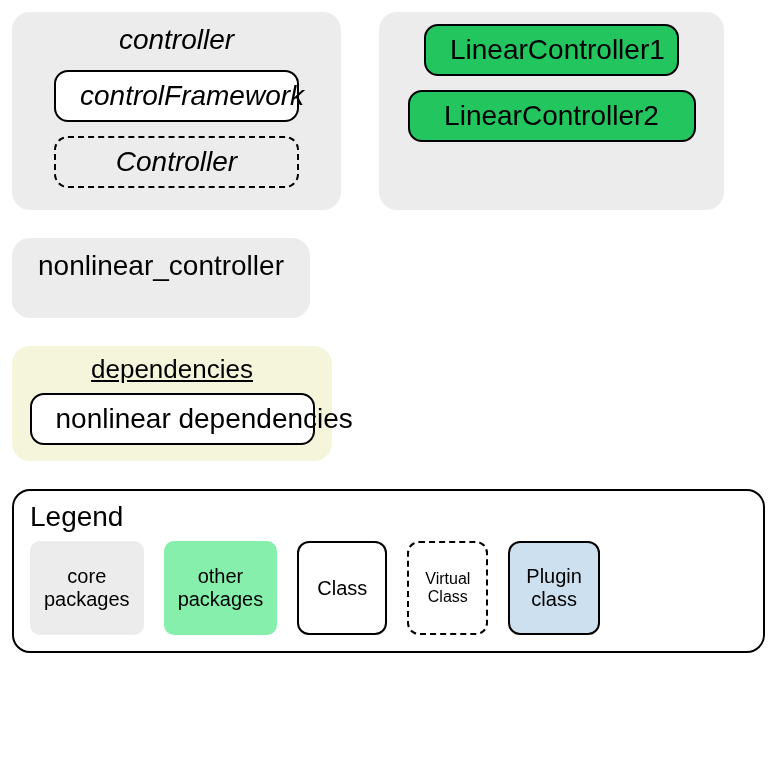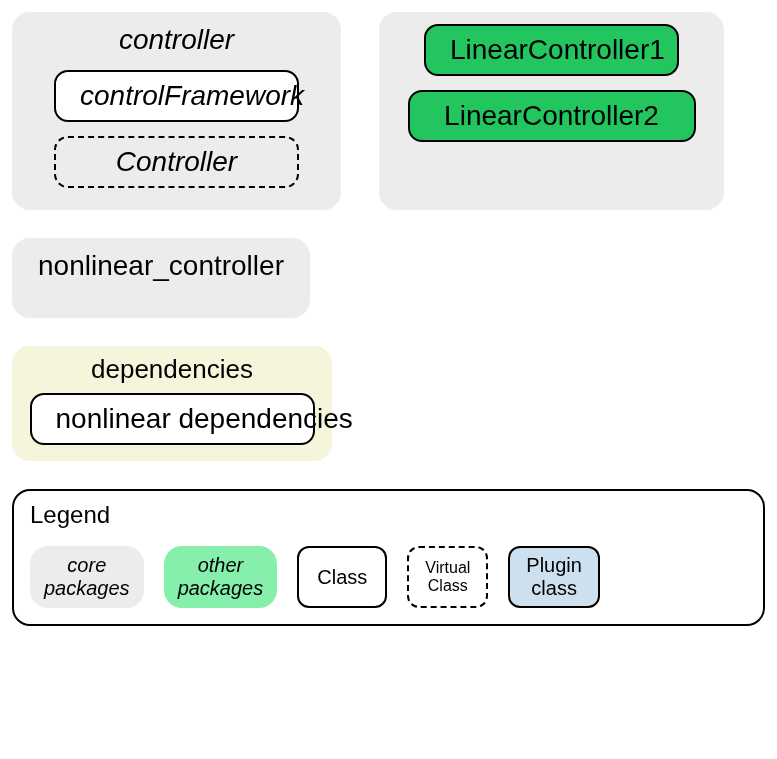--- a/index.html
+++ b/index.html
@@ -43,39 +43,38 @@
     border: 2.5px dashed #000;
     background: transparent;
   }
   .legend {
     border: 2px solid #000;
     border-radius: 18px;
     padding: 10px 16px 16px 16px;
     margin-top: 8px;
   }
   .legend-title {
-    font-size: 24px;
-    margin-bottom: 17px;
+    font-size: 28px;
+    margin-bottom: 8px;
   }
   .legend-items {
     display: flex;
     gap: 20px;
     align-items: stretch;
     justify-content: flex-start;
   }
   .lg-swatch {
-    border-radius: 18px;
+    border-radius: 10px;
     font-size: 20px;
     text-align: center;
     padding: 6px 14px;
     line-height: 1.15;
     display: flex;
     align-items: center;
     justify-content: center;
-    font-style: italic;
   }
   .lg-grey { background: #ececec; }
   .lg-yellow { background: #86efac; }
   .lg-class {
     border: 2px solid #000;
     border-radius: 12px;
     background: #fff;
     font-size: 20px;
     padding: 6px 18px;
     display: flex;
@@ -92,21 +91,21 @@
     display: flex;
     align-items: center;
     justify-content: center;
   }
   .lg-plugin {
     border: 2px solid #000;
     border-radius: 12px;
     background: #cce0f0;
     font-size: 20px;
     text-align: center;
-    padding: 6px 16px;
+    padding: 22px 16px;
     line-height: 1.15;
     display: flex;
     align-items: center;
     justify-content: center;
   }
 </style>
 </head>
 <body>
 
 <div class="row">
@@ -123,21 +122,21 @@
 </div>
 
 <div class="row">
   <div class="package pkg-grey" style="width:298px;">
     <div class="pkg-title">nonlinear_controller</div>
   </div>
 </div>
 
 <div class="row">
   <div class="package pkg-yellow" style="width:320px;padding:8px 16px 16px 16px;">
-    <div class="pkg-title" style="font-size:26px;margin-bottom:8px;">dependencies</div>
+    <div class="pkg-title" style="font-size:26px;margin-bottom:8px;text-decoration:underline;">dependencies</div>
     <div class="class-box" style="width:285px;">nonlinear dependencies</div>
   </div>
 </div>
 
 <div class="legend">
   <div class="legend-title">Legend</div>
   <div class="legend-items">
     <div class="lg-swatch lg-grey">core<br>packages</div>
     <div class="lg-swatch lg-yellow">other<br>packages</div>
     <div class="lg-class">Class</div>

